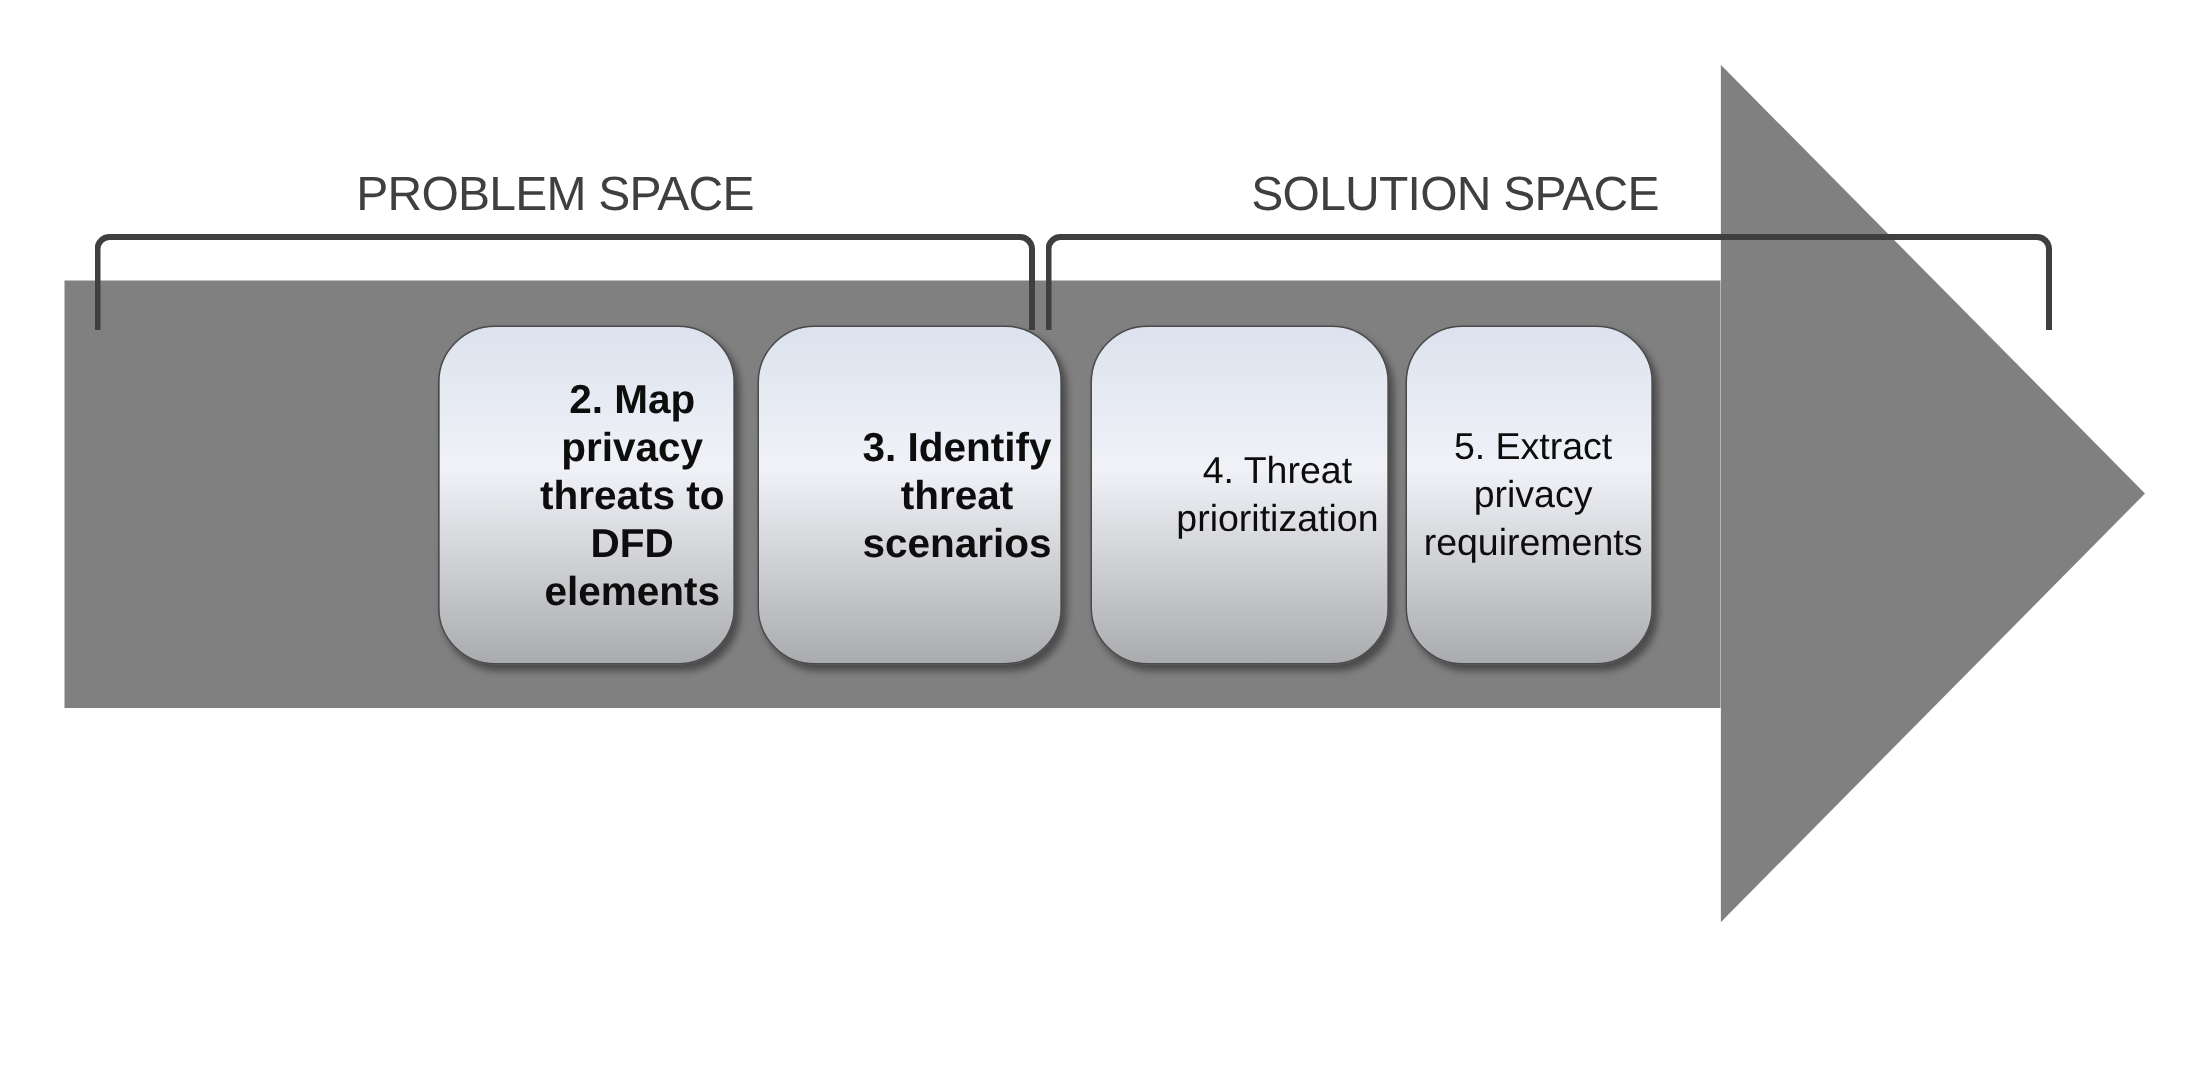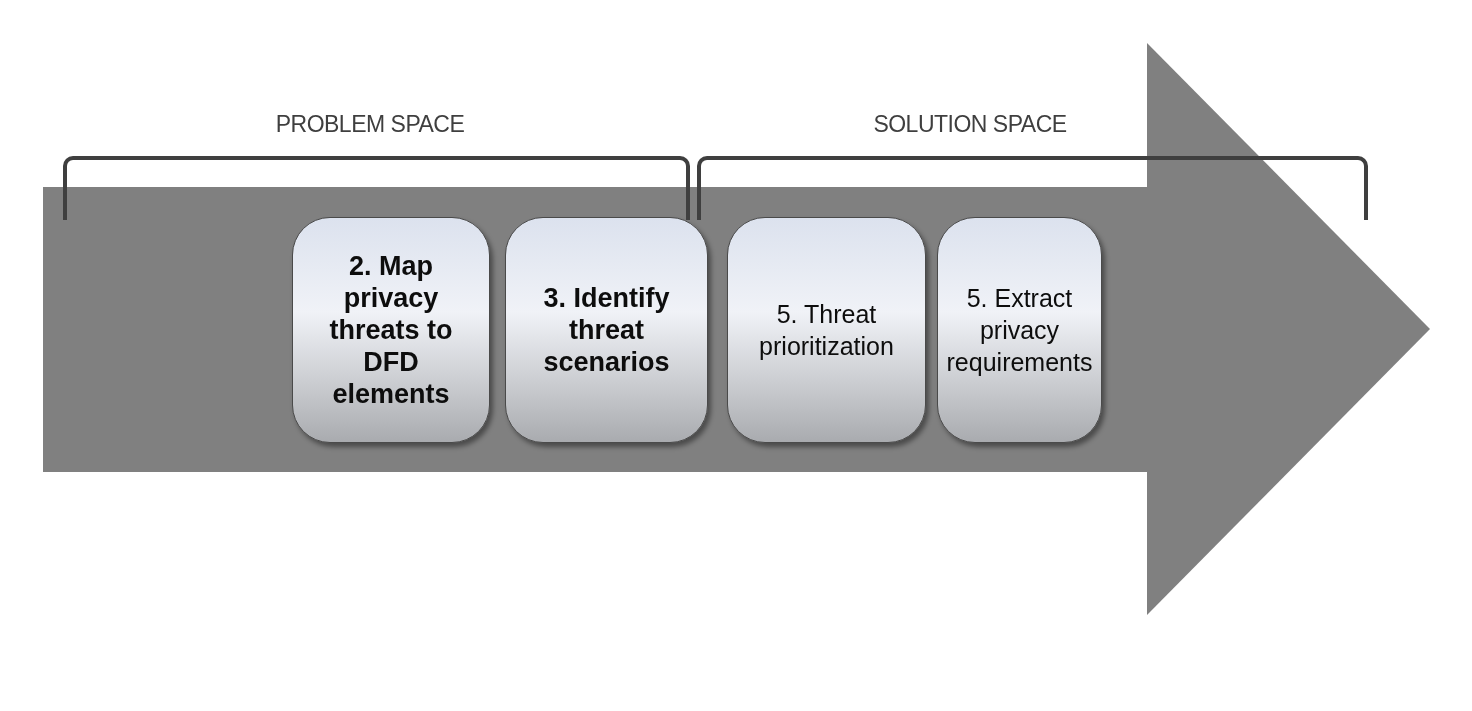--- a/index.html
+++ b/index.html
@@ -49,21 +49,21 @@
     z-index: 3;
     background: transparent;
   }
   .bracket-problem { left: 63px;  width: 627px; }
   .bracket-solution { left: 697px; width: 671px; }
 
   .space-label {
     position: absolute;
     top: 112px;
     transform: translateX(-50%);
-    font-size: 23px;
+    font-size: 32px;
     line-height: 1.1;
     letter-spacing: -0.5px;
     color: var(--label-text, #3f3f3f);
     white-space: nowrap;
     z-index: 3;
   }
   .label-problem { left: 370px; }
   .label-solution { left: 970px; }
 
   
@@ -75,21 +75,21 @@
     border-radius: 38px;
     border: 1.5px solid #4a4a4a;
     background: linear-gradient(180deg,
       var(--box-top, #dce2ee) 0%,
       var(--box-mid, #f0f2f7) 42%,
       #c9cbcf 75%,
       var(--box-bottom, #a9abaf) 100%);
     box-shadow: 3px 4px 5px rgba(0, 0, 0, 0.42);
     display: flex;
     align-items: center;
-    justify-content: center;
+    justify-content: flex-end;
     text-align: center;
     z-index: 2;
   }
   .step-label {
     white-space: pre-line;
     color: var(--box-text, #0d0d0d);
     font-size: 25px;
     line-height: 32px;
     padding: 0 6px;
   }
@@ -121,21 +121,21 @@
 elements</span>
   </div>
 
   <div class="step-box bold" style="left:505px; width:203px;">
     <span class="step-label">3. Identify
 threat
 scenarios</span>
   </div>
 
   <div class="step-box" style="left:727px; width:199px;">
-    <span class="step-label">5. Threat
+    <span class="step-label">4. Threat
 prioritization</span>
   </div>
 
   <div class="step-box" style="left:937px; width:165px;">
     <span class="step-label">5. Extract
 privacy
 requirements</span>
   </div>
 
 

